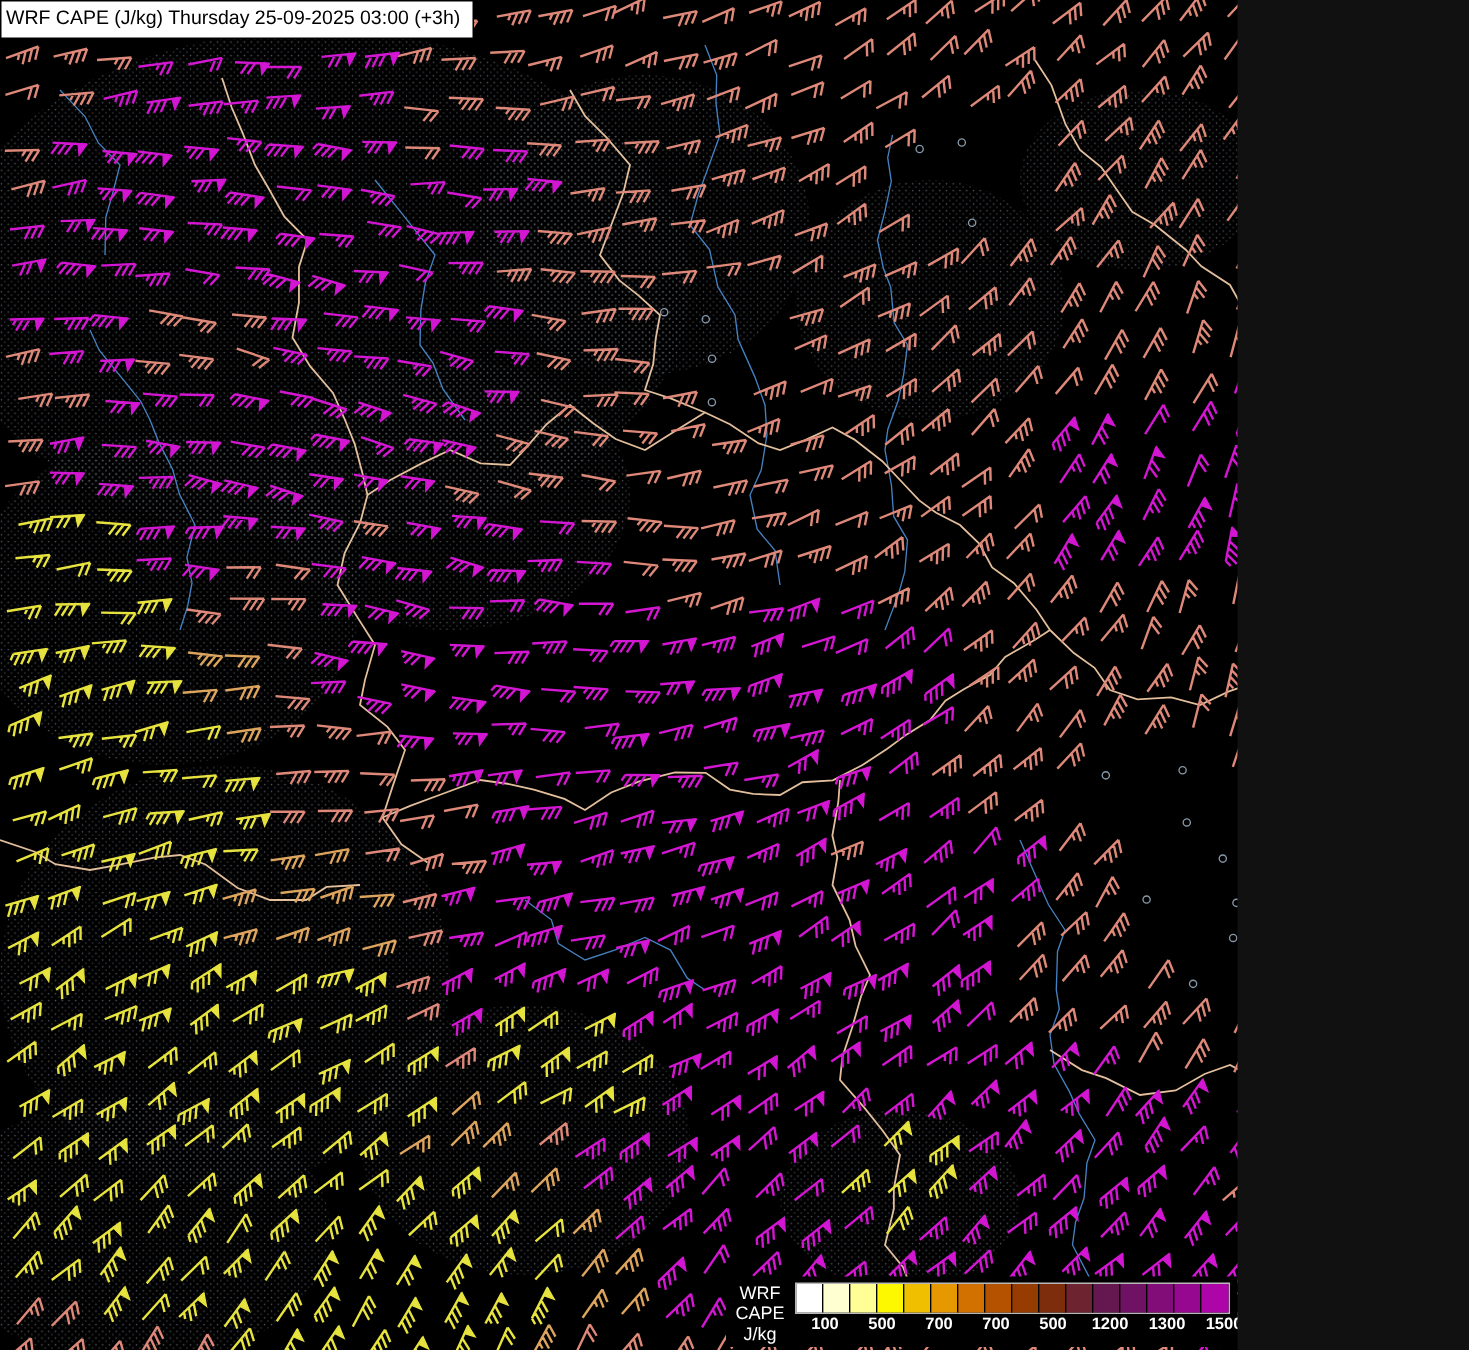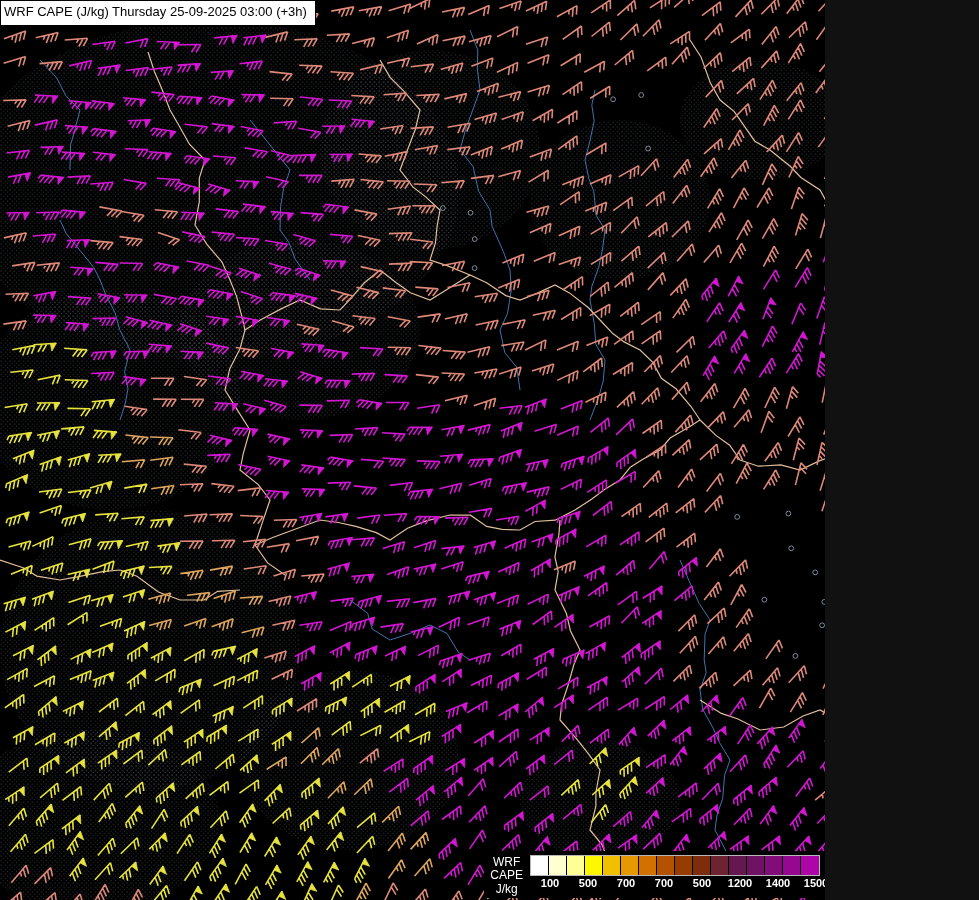--- a/index.html
+++ b/index.html
@@ -131,19 +131,19 @@
           <div class="legend-cell" style="background: rgb(150, 8, 144);"></div>
           <div class="legend-cell" style="background: rgb(173, 5, 168);"></div>
         </div>
       <div class="legend-ticks" id="legend-ticks">
           <span class="legend-tick" style="left: 20px;">100</span>
           <span class="legend-tick" style="left: 58px;">500</span>
           <span class="legend-tick" style="left: 96px;">700</span>
           <span class="legend-tick" style="left: 134px;">700</span>
           <span class="legend-tick" style="left: 172px;">500</span>
           <span class="legend-tick" style="left: 210px;">1200</span>
-          <span class="legend-tick" style="left: 248px;">1400</span>
+          <span class="legend-tick" style="left: 248px;">1300</span>
           <span class="legend-tick" style="left: 286px;">1500</span>
         </div>
     </div>
   </div>
 
 </div>
 
 </body></html>

